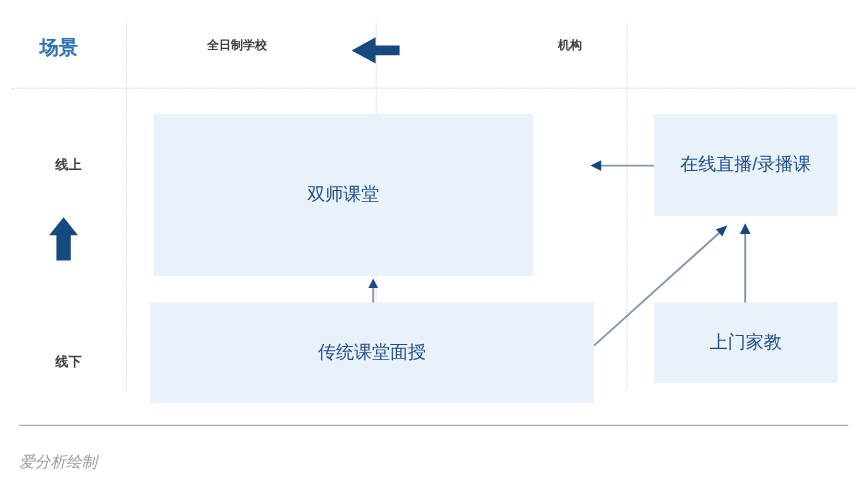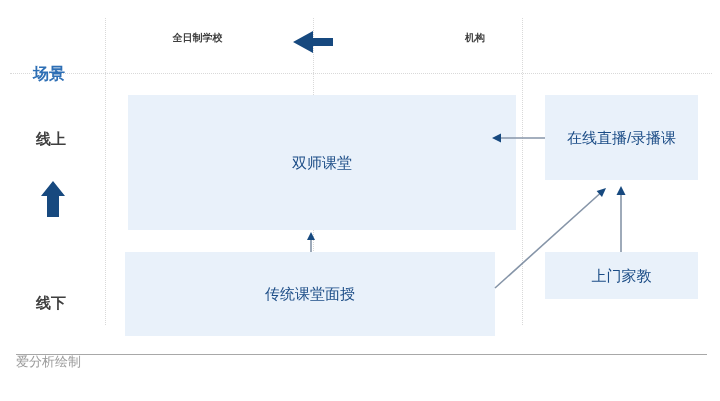--- a/index.html
+++ b/index.html
@@ -4,48 +4,48 @@
 <style>
   html,body{margin:0;padding:0;background:#ffffff;}
   #stage{
     position:relative;width:720px;height:401px;background:#ffffff;overflow:hidden;
     font-family:"Liberation Sans","DejaVu Sans",sans-serif;
   }
   
   .dash-v{position:absolute;top:18px;height:307px;width:0;border-left:1px dotted var(--dash);z-index:1;}
   .dash-h{position:absolute;top:73px;left:10px;width:702px;height:0;border-top:1px dotted var(--dash);z-index:1;}
   
-  .scene-label{position:absolute;left:33px;top:30px;font-size:16px;font-weight:700;color:var(--scene-blue);z-index:3;margin-top:34px;}
+  .scene-label{position:absolute;left:33px;top:30px;font-size:16px;font-weight:700;color:var(--scene-blue);z-index:3;}
   .col-header{position:absolute;top:31px;font-size:10px;font-weight:600;color:var(--heading-text);text-align:center;z-index:3;}
   .col-1{left:105px;width:185px;}
   .col-2{left:320px;width:165px;text-align:right;}
   .col-3{left:522px;width:170px;}
-  .row-label{position:absolute;left:36px;font-size:15px;font-weight:600;color:var(--heading-text);z-index:3;}
+  .row-label{position:absolute;left:46px;font-size:11px;font-weight:600;color:var(--heading-text);z-index:3;}
   .row-online{top:130px;}
   .row-offline{top:278px;margin-top:16px;}
   
   .icon-svg{position:absolute;z-index:4;}
   .thick{fill:var(--navy);}
   
   .box{
     position:absolute;background:var(--box-bg);z-index:2;
     display:flex;align-items:center;justify-content:center;flex-direction:row;
     font-size:15px;font-weight:400;color:var(--box-text);text-align:center;line-height:22px;
   }
-  .box-dual{left:128px;top:95px;width:388px;height:135px;}
+  .box-dual{left:128px;top:95px;width:316px;height:135px;}
   .box-live{left:545px;top:95px;width:153px;height:85px;}
   .box-trad{left:125px;top:252px;width:370px;height:84px;}
-  .box-tutor{left:545px;top:252px;width:153px;height:47px;}
+  .box-tutor{left:545px;top:252px;width:153px;height:67px;}
   
   #connectors{position:absolute;left:0;top:0;width:720px;height:401px;z-index:5;pointer-events:none;}
   .connector{stroke:var(--connector);stroke-width:1.6;fill:none;}
   .arrowhead{fill:var(--navy);stroke:none;}
   
   .footer-rule{position:absolute;left:16px;top:354px;width:691px;height:0;border-top:1px solid var(--rule);z-index:3;}
-  .credit{position:absolute;left:16px;top:353px;font-size:13px;color:var(--credit-text);z-index:3;}
+  .credit{position:absolute;left:16px;top:376px;font-size:13px;font-style:italic;color:var(--credit-text);z-index:3;}
 </style>
 </head>
 <body>
 
 <div id="stage">
 
   <div class="dash-v" style="left:105px;"></div>
   <div class="dash-v" style="left:313px;"></div>
   <div class="dash-v" style="left:522px;"></div>
   <div class="dash-h"></div>

